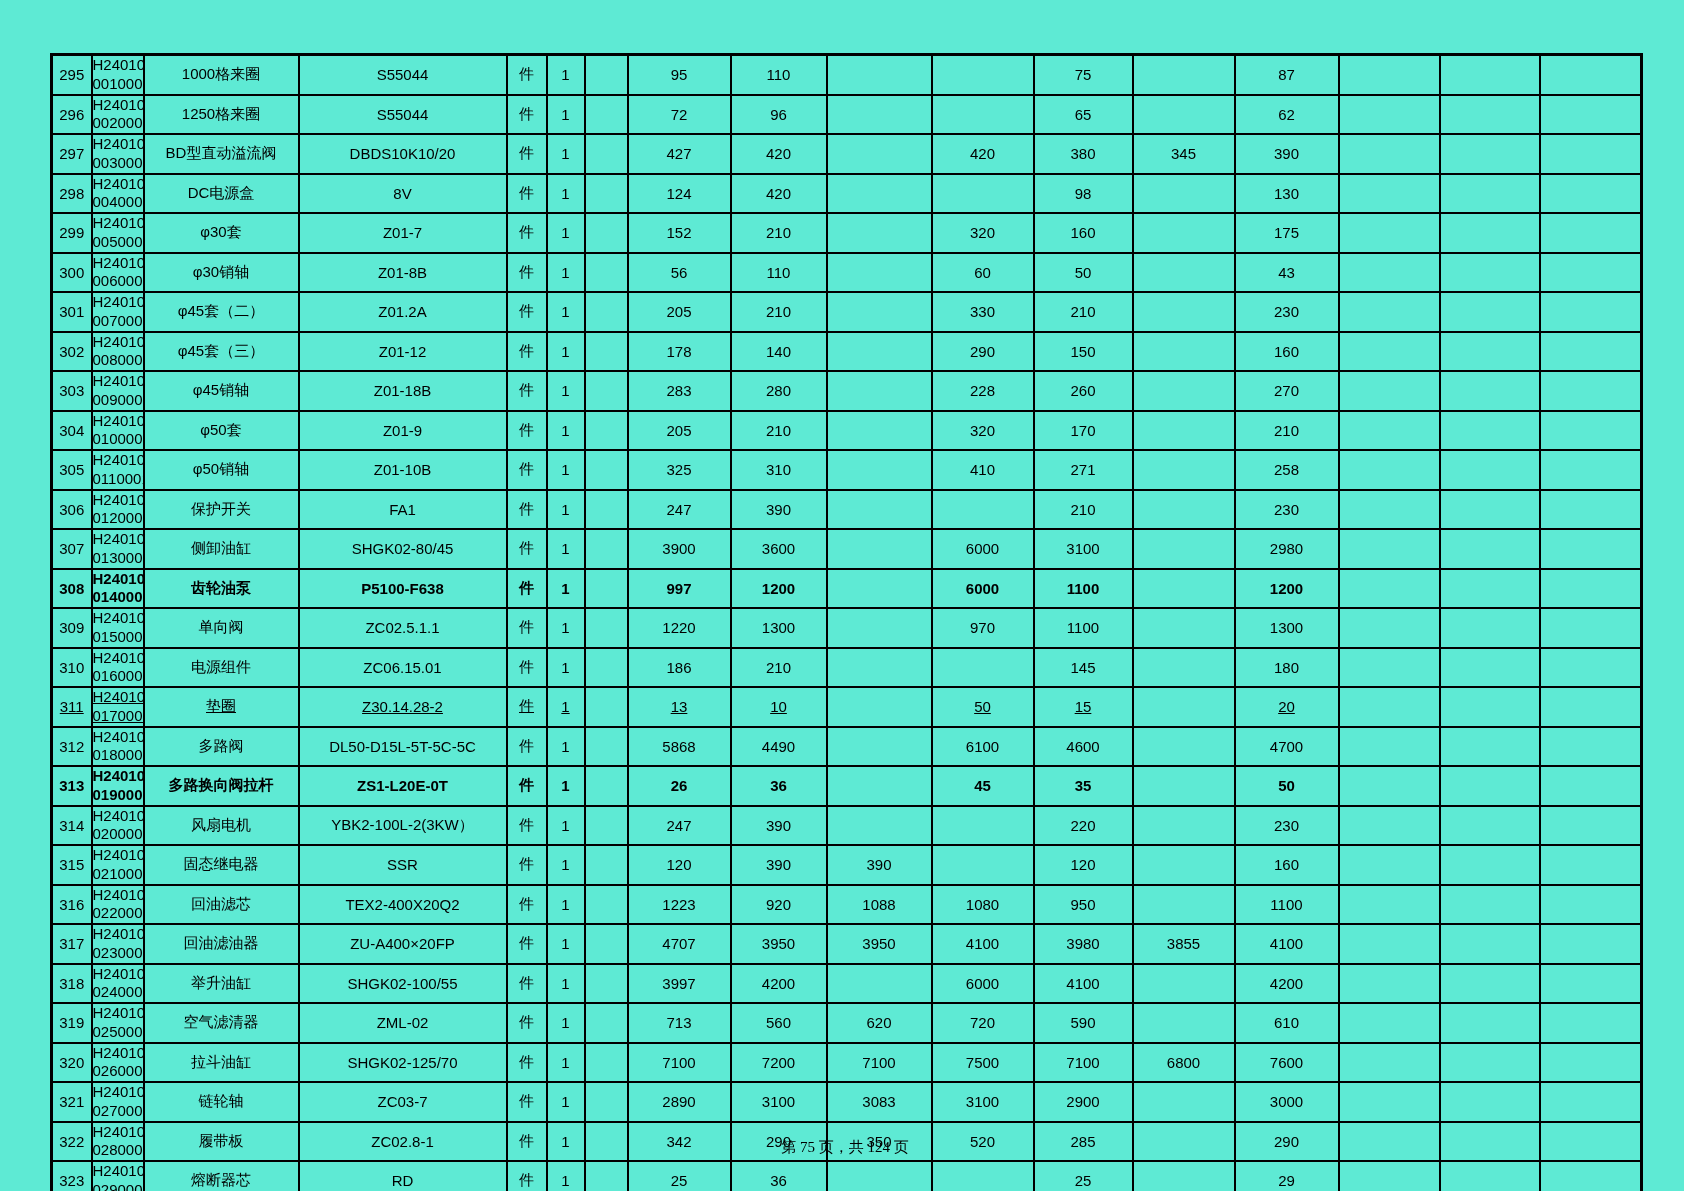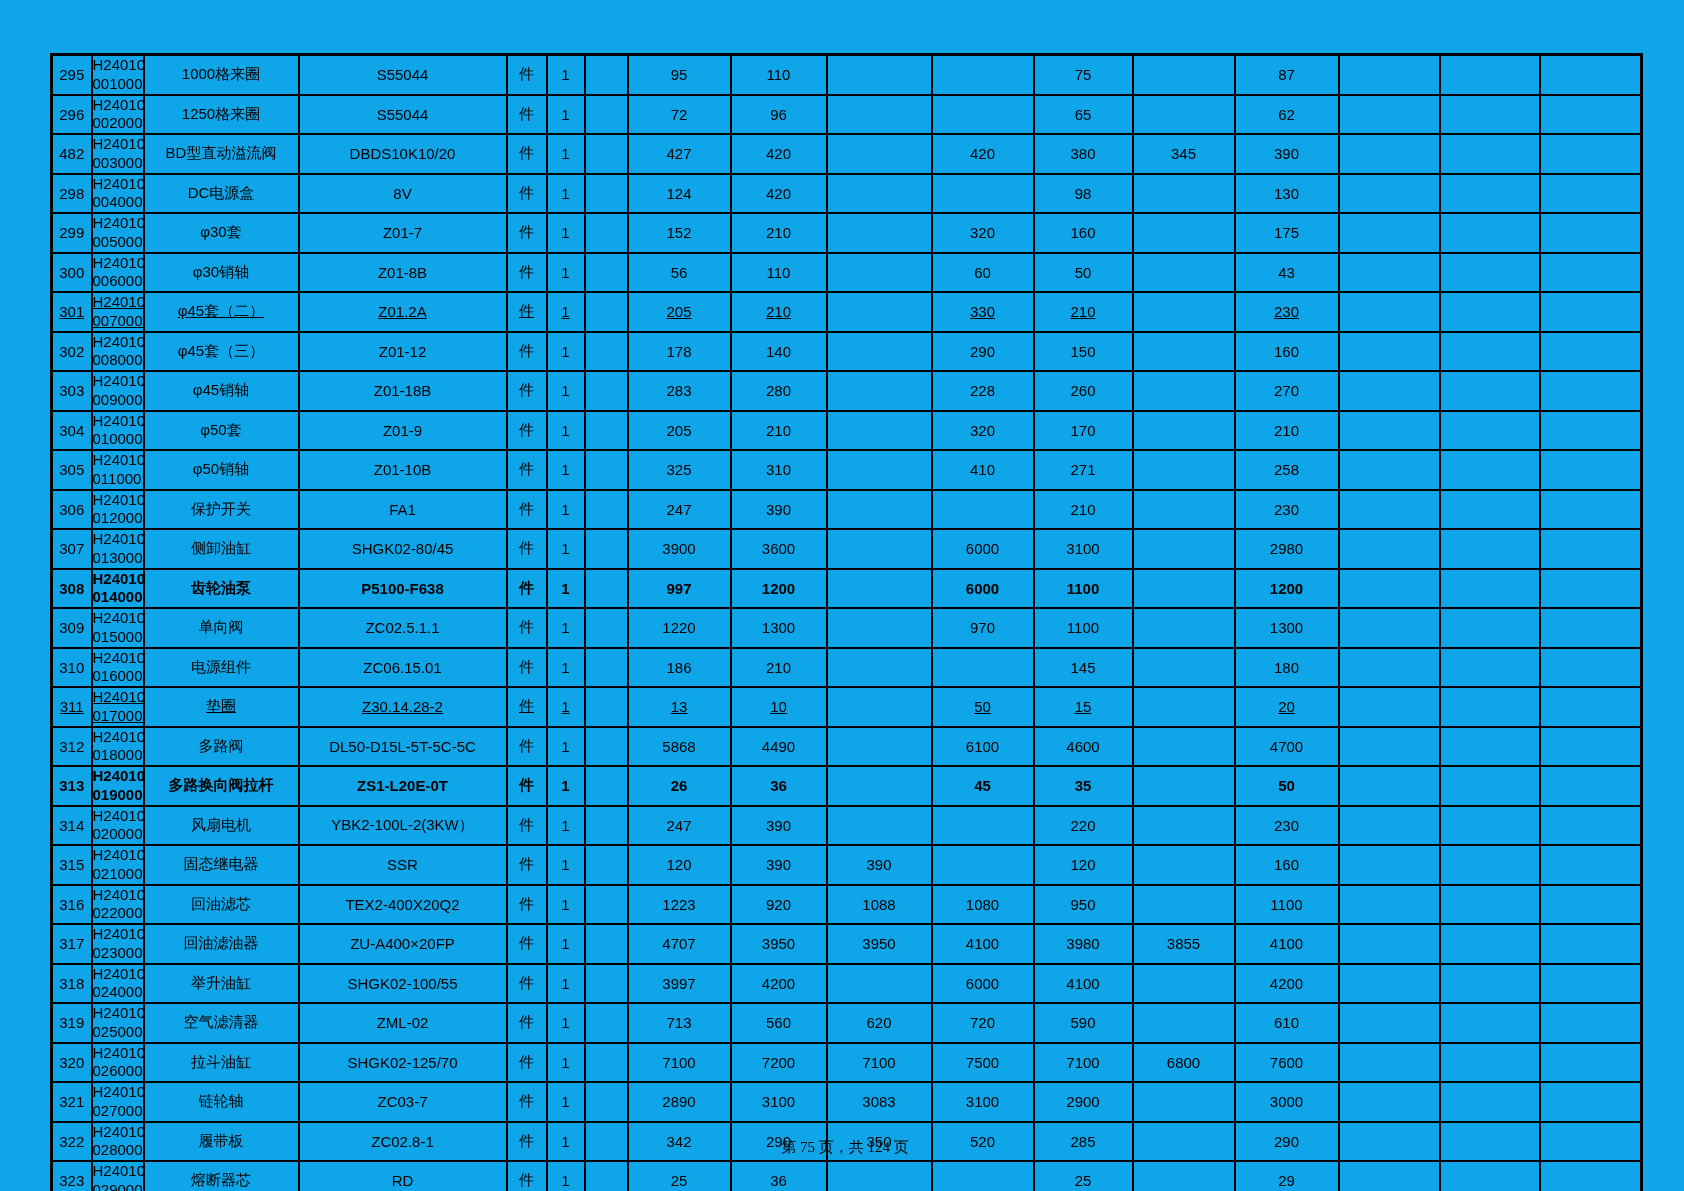--- a/index.html
+++ b/index.html
@@ -1,20 +1,20 @@
 <!DOCTYPE html>
 <html><head>
 <meta charset="utf-8">
 <style>
   html,body{margin:0;padding:0;background:#ffffff;}
   body{
     width:1684px;height:1191px;position:relative;overflow:hidden;
     font-family:"Liberation Sans", sans-serif;color:#000;
   }
-  .sheet{position:absolute;inset:0;background:#0ea5e9;}
+  .sheet{position:absolute;inset:0;background:#5eead4;}
   table.parts{
     position:absolute;left:50px;top:53px;width:1590px;
     border-collapse:collapse;table-layout:fixed;
     border:3px solid #000;
   }
   table.parts td{
     border:2px solid #000;
     text-align:center;vertical-align:middle;
     padding:0;overflow:hidden;white-space:nowrap;
     font-family:"Liberation Sans", sans-serif;
@@ -108,21 +108,21 @@
           <td class="price-cell"></td>
           <td class="price-cell"></td>
           <td class="price-cell">65</td>
           <td class="price-cell"></td>
           <td class="price-cell">62</td>
           <td class="price-cell"></td>
           <td class="price-cell"></td>
           <td class="price-cell"></td>
         </tr>
         <tr style="height: 37px;">
-          <td class="no-cell">482</td>
+          <td class="no-cell">297</td>
           <td class="code-cell">
             <span class="l1">H24010001</span>
             <span class="l2">0030001</span>
           </td>
           <td class="name-cell">BD型直动溢流阀</td>
           <td class="model-cell">DBDS10K10/20</td>
           <td class="unit-cell">件</td>
           <td class="qty-cell">1</td>
           <td class="price-cell"></td>
           <td class="price-cell">427</td>
@@ -195,21 +195,21 @@
           <td class="price-cell">110</td>
           <td class="price-cell"></td>
           <td class="price-cell">60</td>
           <td class="price-cell">50</td>
           <td class="price-cell"></td>
           <td class="price-cell">43</td>
           <td class="price-cell"></td>
           <td class="price-cell"></td>
           <td class="price-cell"></td>
         </tr>
-        <tr style="height: 27px; text-decoration: underline;">
+        <tr style="height: 27px;">
           <td class="no-cell">301</td>
           <td class="code-cell">
             <span class="l1">H24010001</span>
             <span class="l2">0070001</span>
           </td>
           <td class="name-cell">φ45套（二）</td>
           <td class="model-cell">Z01.2A</td>
           <td class="unit-cell">件</td>
           <td class="qty-cell">1</td>
           <td class="price-cell"></td>

